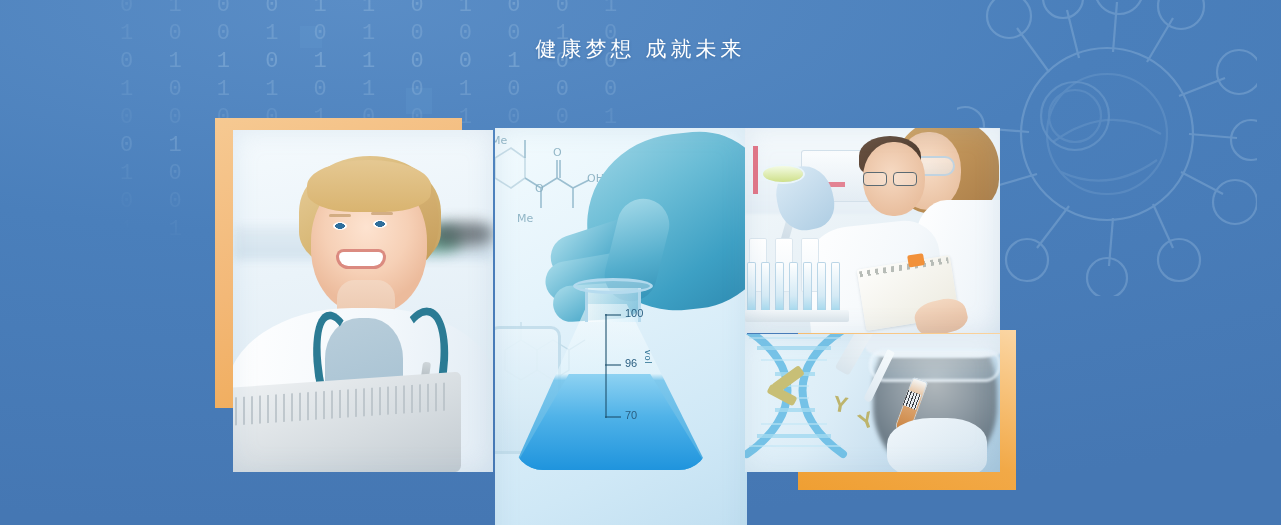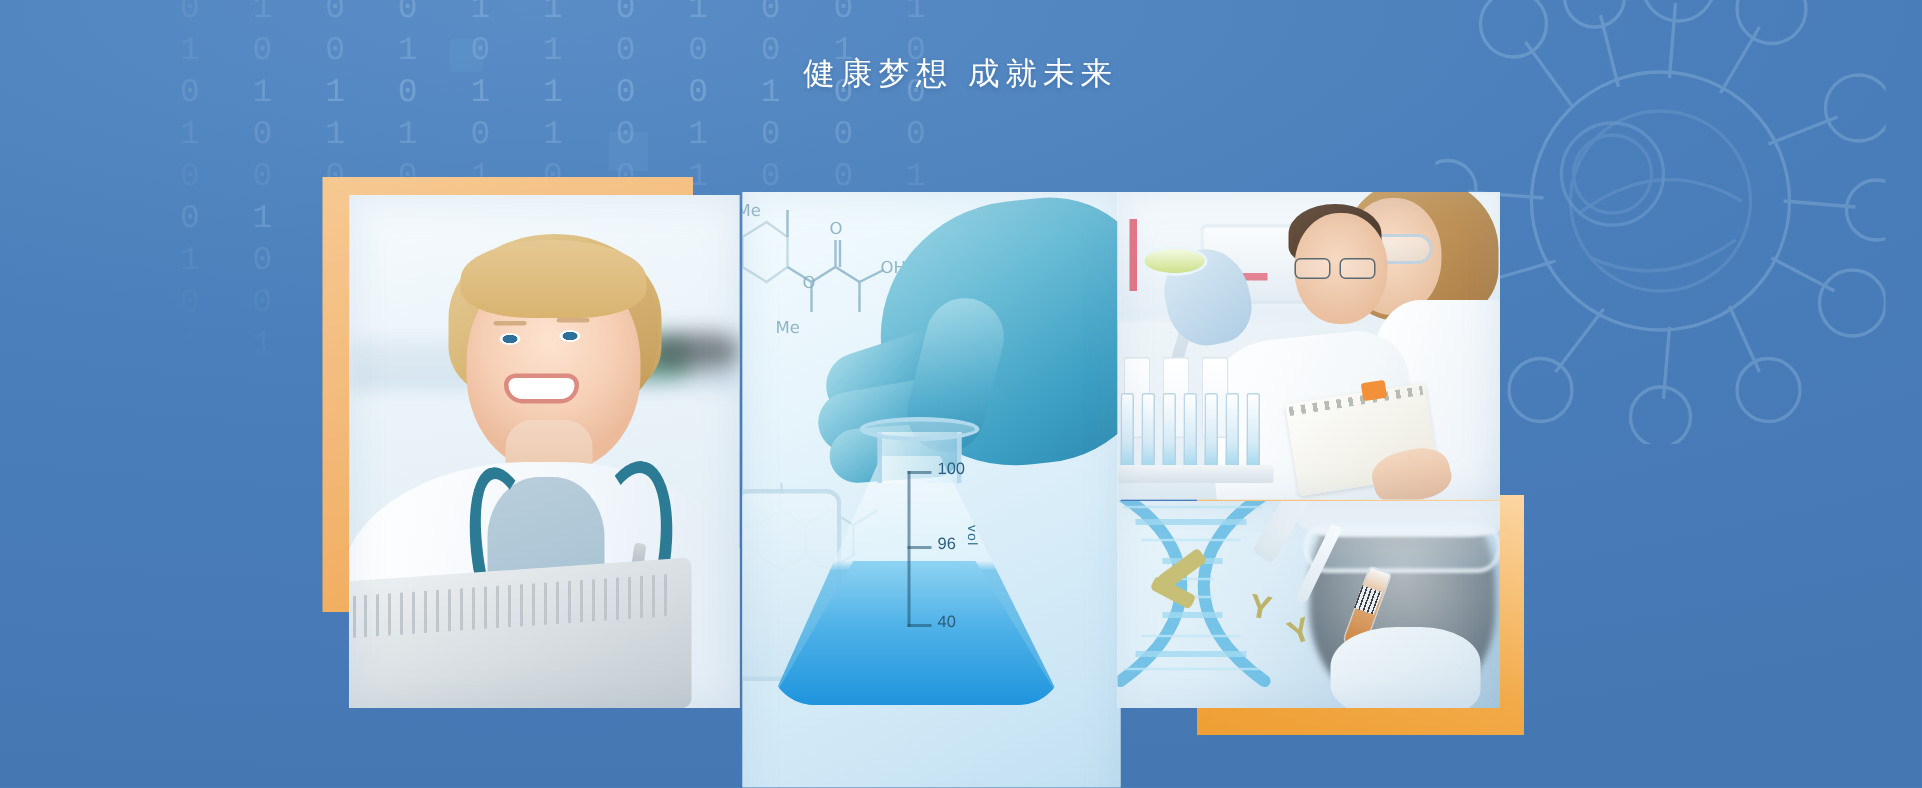--- a/index.html
+++ b/index.html
@@ -466,21 +466,21 @@
       <div class="flask-body"></div>
       <div class="flask-liquid"></div>
       <div class="flask-neck"></div>
       <div class="flask-lip"></div>
       <div class="grad"></div>
       <div class="tick t100"></div>
       <div class="tick t75"></div>
       <div class="tick t50"></div>
       <div class="glab l100">100</div>
       <div class="glab l75">96</div>
-      <div class="glab l50">40</div>
+      <div class="glab l50">70</div>
       <div class="vol">vol</div>
     </div>
     <div class="bottombench"></div>
     <div class="vignette"></div>
   </div>
 
   <div class="photo p3">
     <div class="scene"></div>
     <div class="benchback"></div>
     <div class="eqp"></div>

